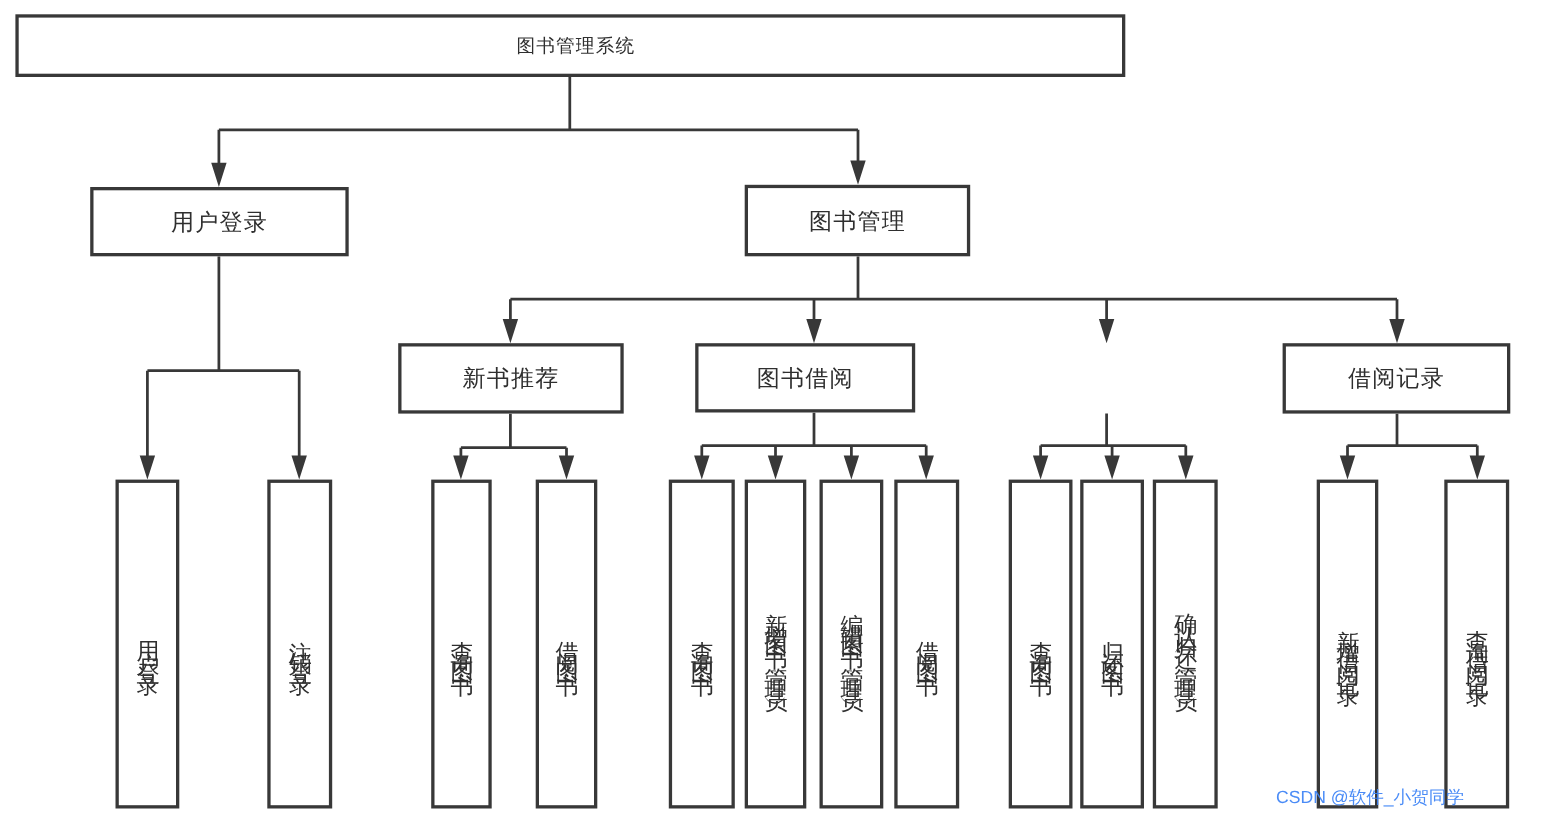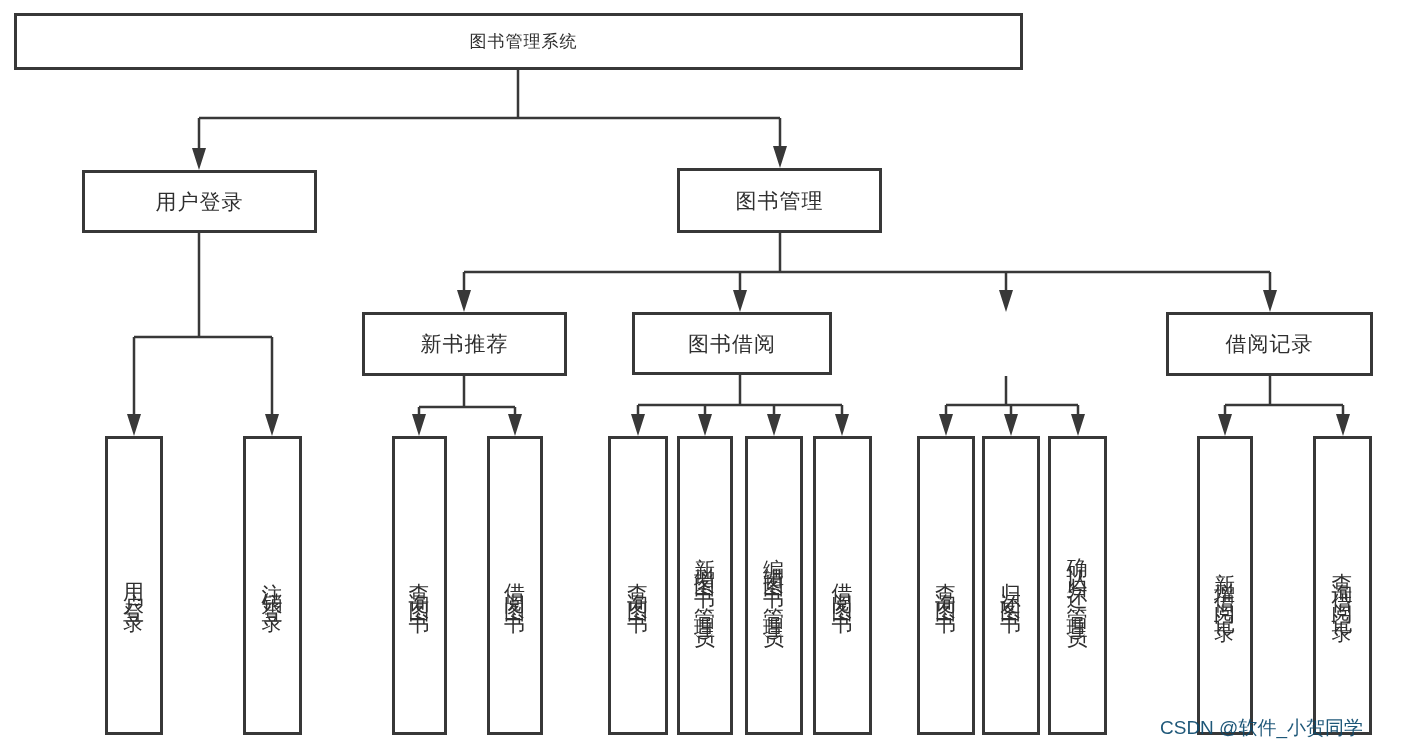--- a/index.html
+++ b/index.html
@@ -45,22 +45,22 @@
     writing-mode: vertical-rl;
     text-orientation: mixed;
     font-size: 21px;
     letter-spacing: 10px;
     line-height: 1;
   }
   .watermark {
     position: absolute;
     left: 1160px;
     top: 715px;
-    font-size: 19px;
-    color: #0c4a6e;
+    font-size: 16px;
+    color: #3b82f6;
     opacity: 0.92;
     white-space: nowrap;
     z-index: 5;
   }
 </style>
 </head>
 <body>
 
 <div class="stage">
 

